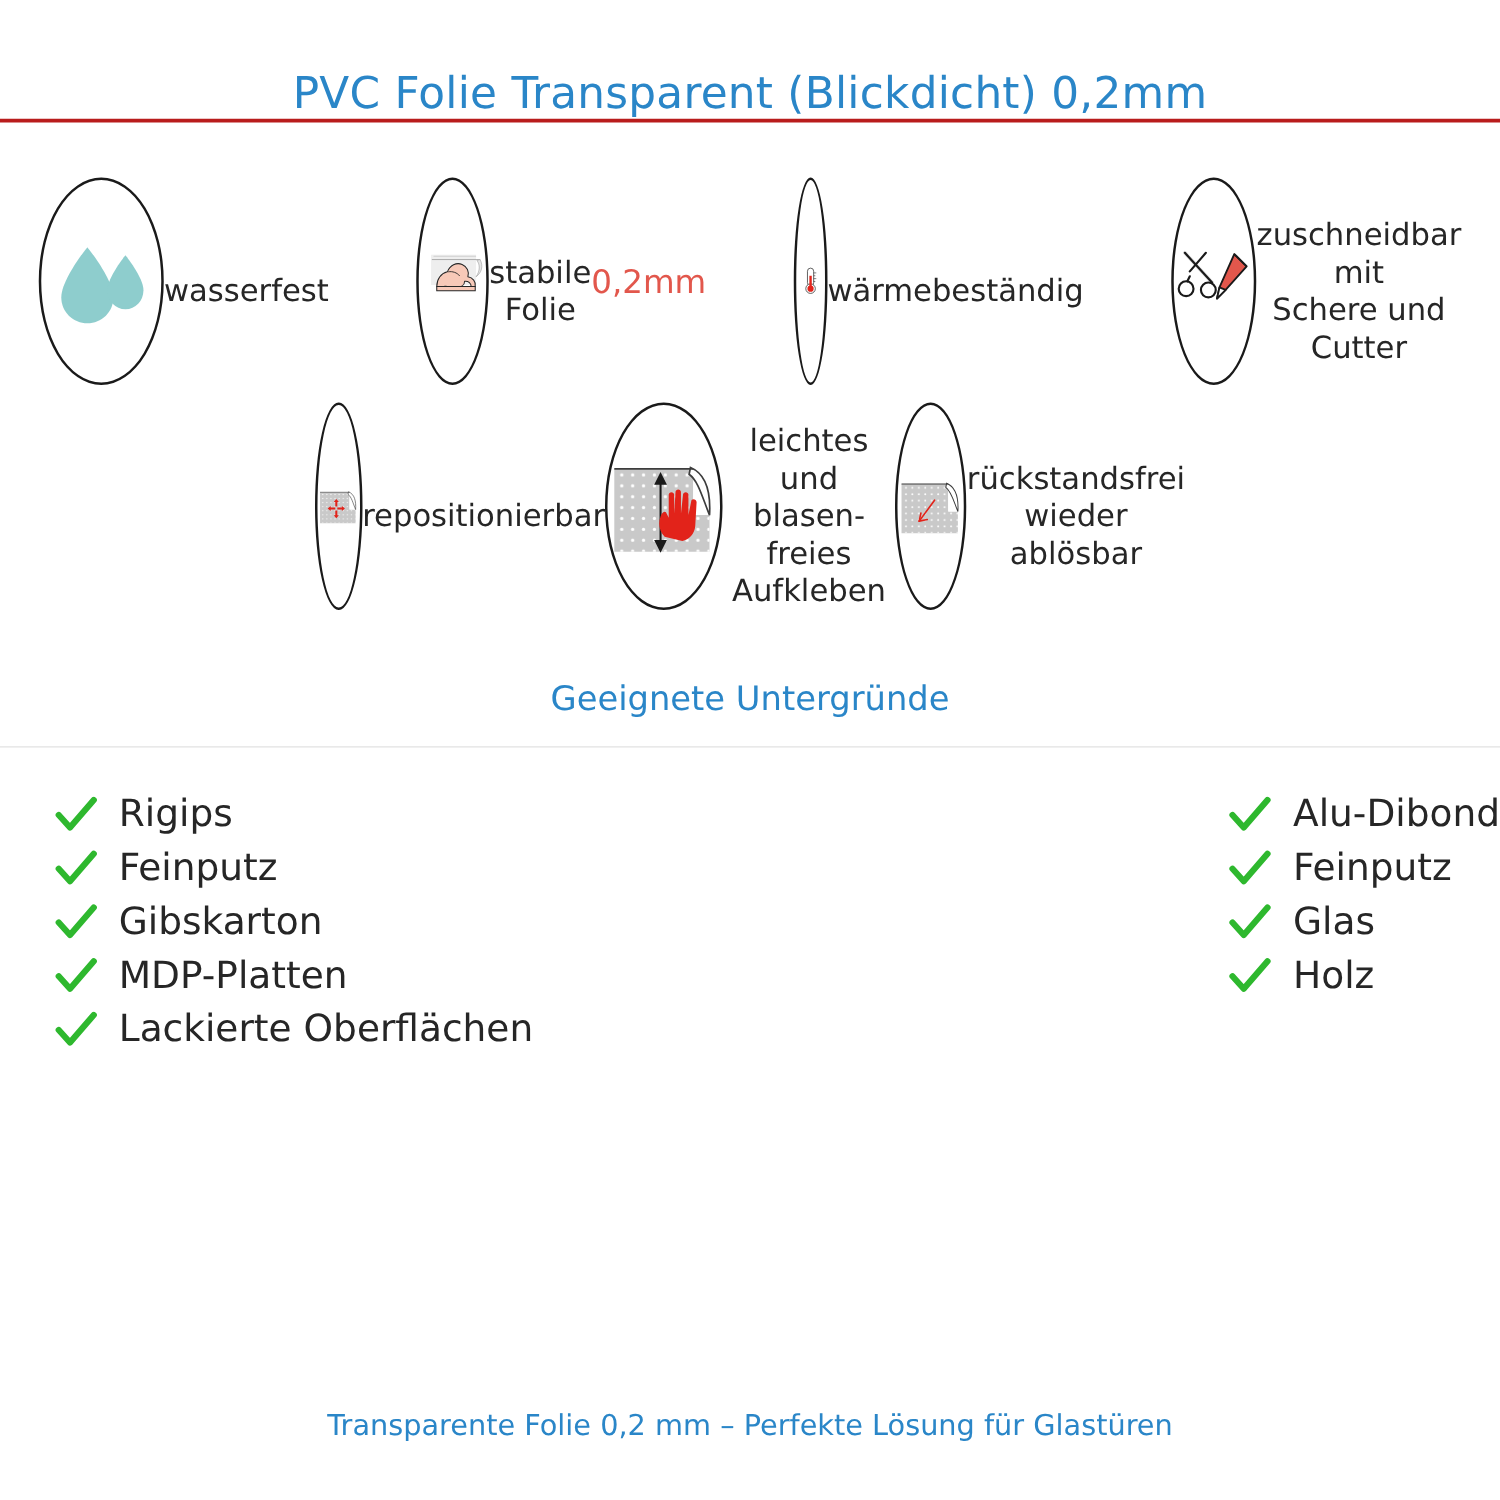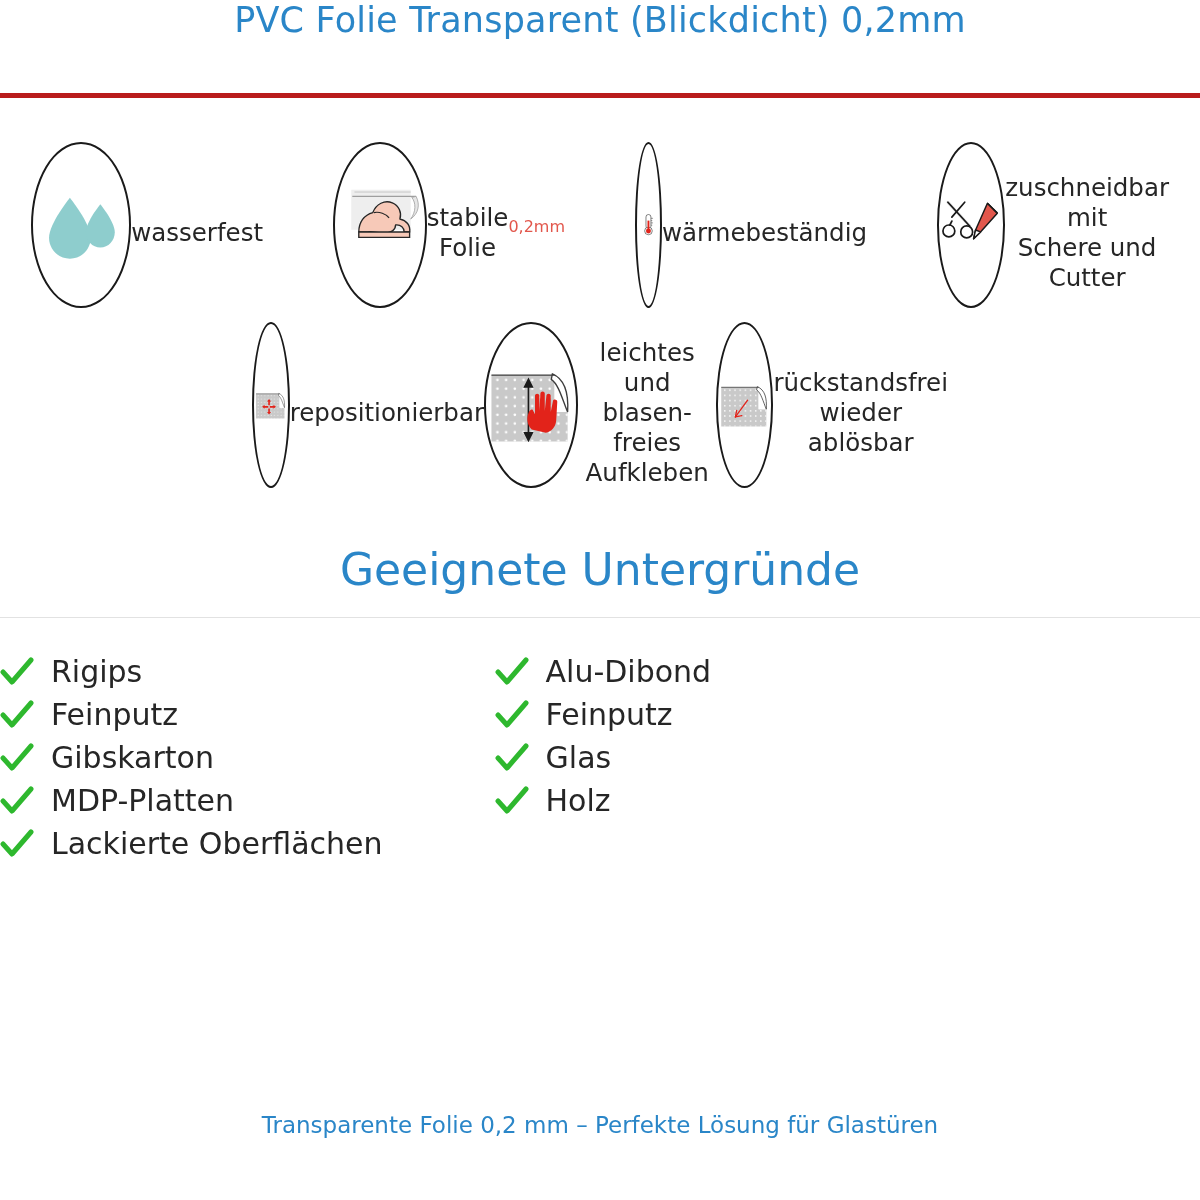--- a/index.html
+++ b/index.html
@@ -18,23 +18,23 @@
     position: relative;
     width: 1200px;
     height: 1200px;
     box-sizing: border-box;
   }
 
   
   .header {
     height: 98px;
     display: flex;
-    align-items: flex-start;
+    align-items: flex-end;
     justify-content: center;
-    border-bottom: 5px solid #b91c1c;
+    border-bottom: 3px solid #b91c1c;
     box-sizing: border-box;
   }
   .header-title {
     font-size: 35px;
     color: #2a86c8;
     font-weight: 400;
     letter-spacing: 0.2px;
     text-align: center;
   }
 
@@ -71,45 +71,46 @@
   .feature-label {
     margin-top: 16px;
     font-size: 24.5px;
     line-height: 30px;
     text-align: center;
     color: #262626;
     font-weight: 400;
   }
   .feature-sub {
     margin-top: 2px;
-    font-size: 16px;
+    font-size: 26px;
     color: #e2574c;
     text-align: right;
   }
 
   
   .section-heading {
     margin-top: 56px;
     text-align: center;
-    font-size: 44px;
+    font-size: 27px;
     color: #2a86c8;
     font-weight: 400;
   }
   .divider {
     margin-top: 22px;
     border-top: 1px solid #e2e2e2;
     width: 100%;
   }
 
   
   .surfaces {
     display: flex;
-    justify-content: flex-start;
+    justify-content: space-between;
     gap: 112px;
     padding-top: 36px;
+    padding-left: 44px;
   }
   .surface-col {
     display: flex;
     flex-direction: column;
     gap: 8px;
   }
   .surface-item {
     display: flex;
     align-items: center;
     gap: 17px;
@@ -124,21 +125,21 @@
     color: #262626;
     font-weight: 400;
     white-space: nowrap;
   }
 
   
   .footer-note {
     position: absolute;
     left: 0;
     right: 0;
-    bottom: 62px;
+    bottom: 46px;
     text-align: center;
     font-size: 23px;
     color: #2a86c8;
   }
 </style>
 </head>
 <body>
 
 <div class="page">
 

